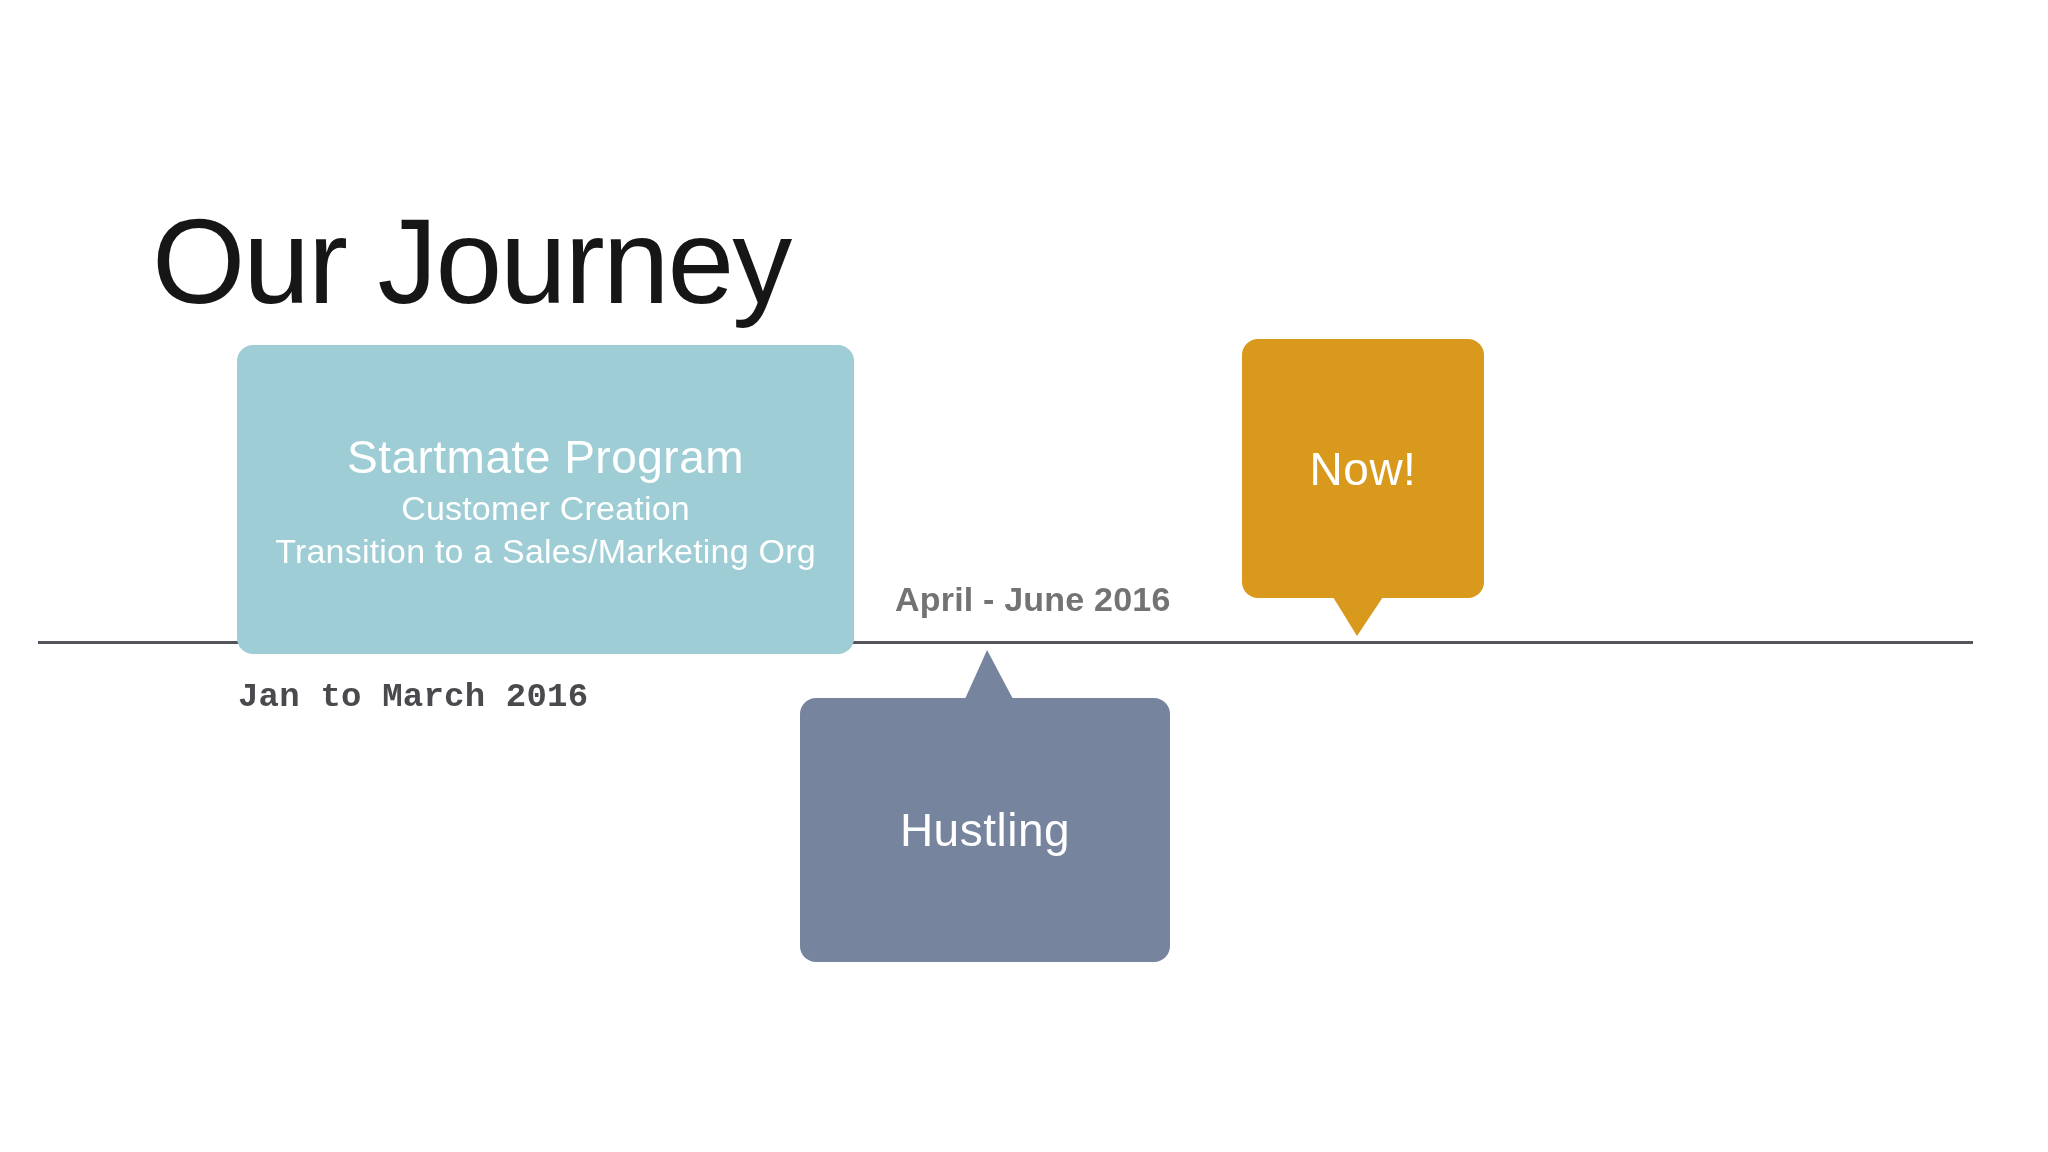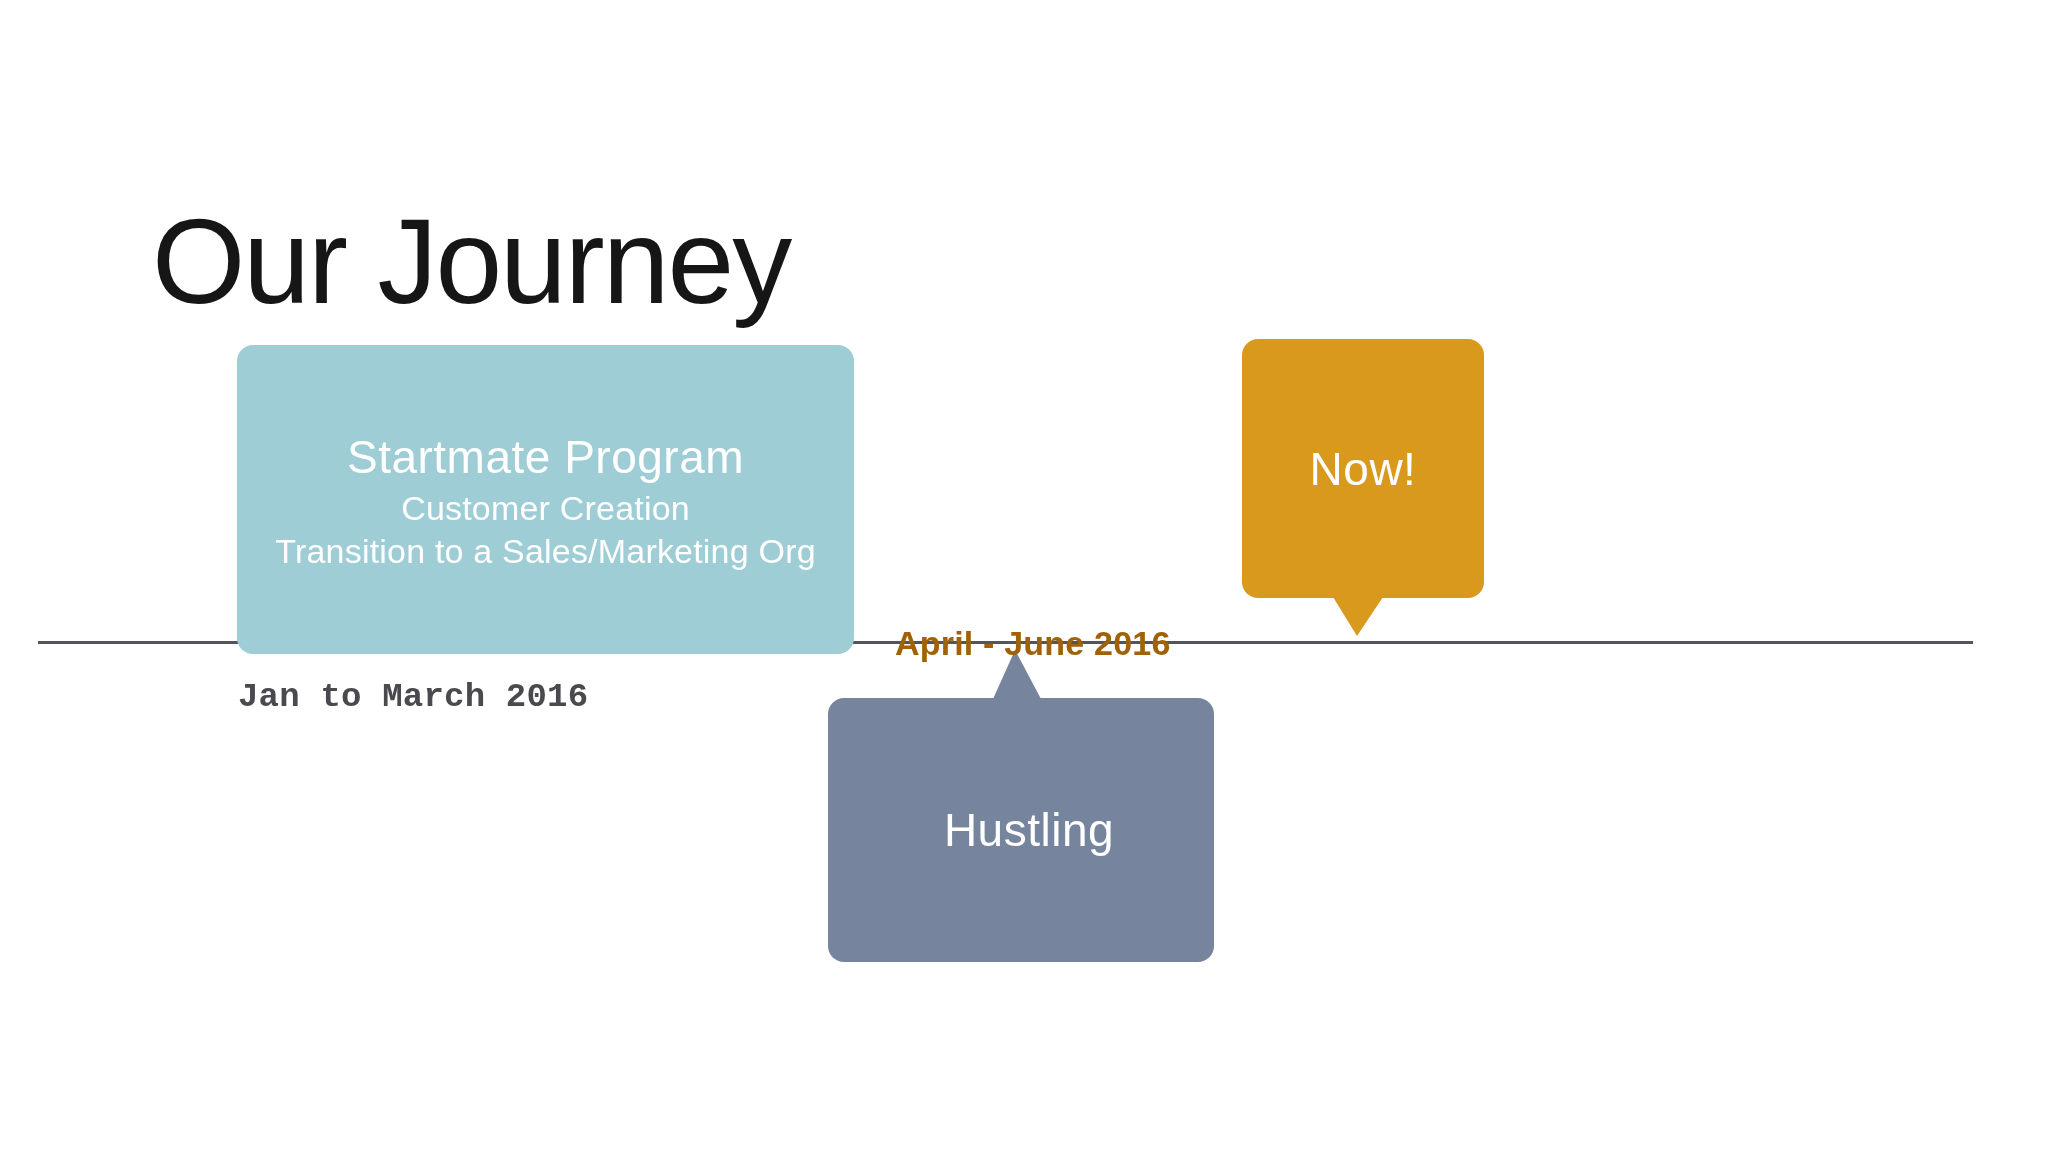--- a/index.html
+++ b/index.html
@@ -43,21 +43,21 @@
   }
   .tail-up{
     clip-path:polygon(0 100%, 100% 100%, 46% 0);
   }
   
   .co-teal{left:213px;top:345px;width:617px;height:309px;margin-left:24px;}
   .co-teal .tail{left:72px;top:254px;width:60px;height:42px;}
   .co-heading{font-size:46px;line-height:60px;letter-spacing:0.5px;}
   .co-detail{font-size:34px;line-height:43px;letter-spacing:0.2px;}
   
-  .co-slate{left:828px;top:698px;width:370px;height:264px;padding-left:16px;}
+  .co-slate{left:800px;top:698px;width:370px;height:264px;}
   .co-slate .tail{left:165px;top:-48px;width:48px;height:49px;}
   .co-line{font-size:46px;line-height:62px;letter-spacing:0.5px;}
   
   .co-gold{left:1242px;top:339px;width:242px;height:259px;}
   .co-gold .tail{left:91px;top:258px;width:50px;height:39px;}
   
   .date-label{
     position:absolute;
     font-size:34px;
     font-weight:bold;
@@ -83,20 +83,20 @@
     <div class="tail tail-down" style="background-color: rgb(158, 205, 213);"></div>
   </div>
 
   <div class="date-label date-jan" style="color: rgb(74, 74, 78); font-family: Liberation Mono, monospace;">Jan to March 2016</div>
 
   <div class="callout co-slate" style="background-color: rgb(118, 132, 158);">
     <div class="co-line">Hustling</div>
     <div class="tail tail-up" style="background-color: rgb(118, 132, 158);"></div>
   </div>
 
-  <div class="date-label date-apr" style="color: #a16207; margin-top: 44px;">April - June 2016</div>
+  <div class="date-label date-apr" style="color: #737373;">April - June 2016</div>
 
   <div class="callout co-gold" style="background-color: rgb(216, 153, 29);">
     <div class="co-heading">Now!</div>
     <div class="tail tail-down" style="background-color: rgb(216, 153, 29);"></div>
   </div>
 
 </div>
 
 </body></html>

